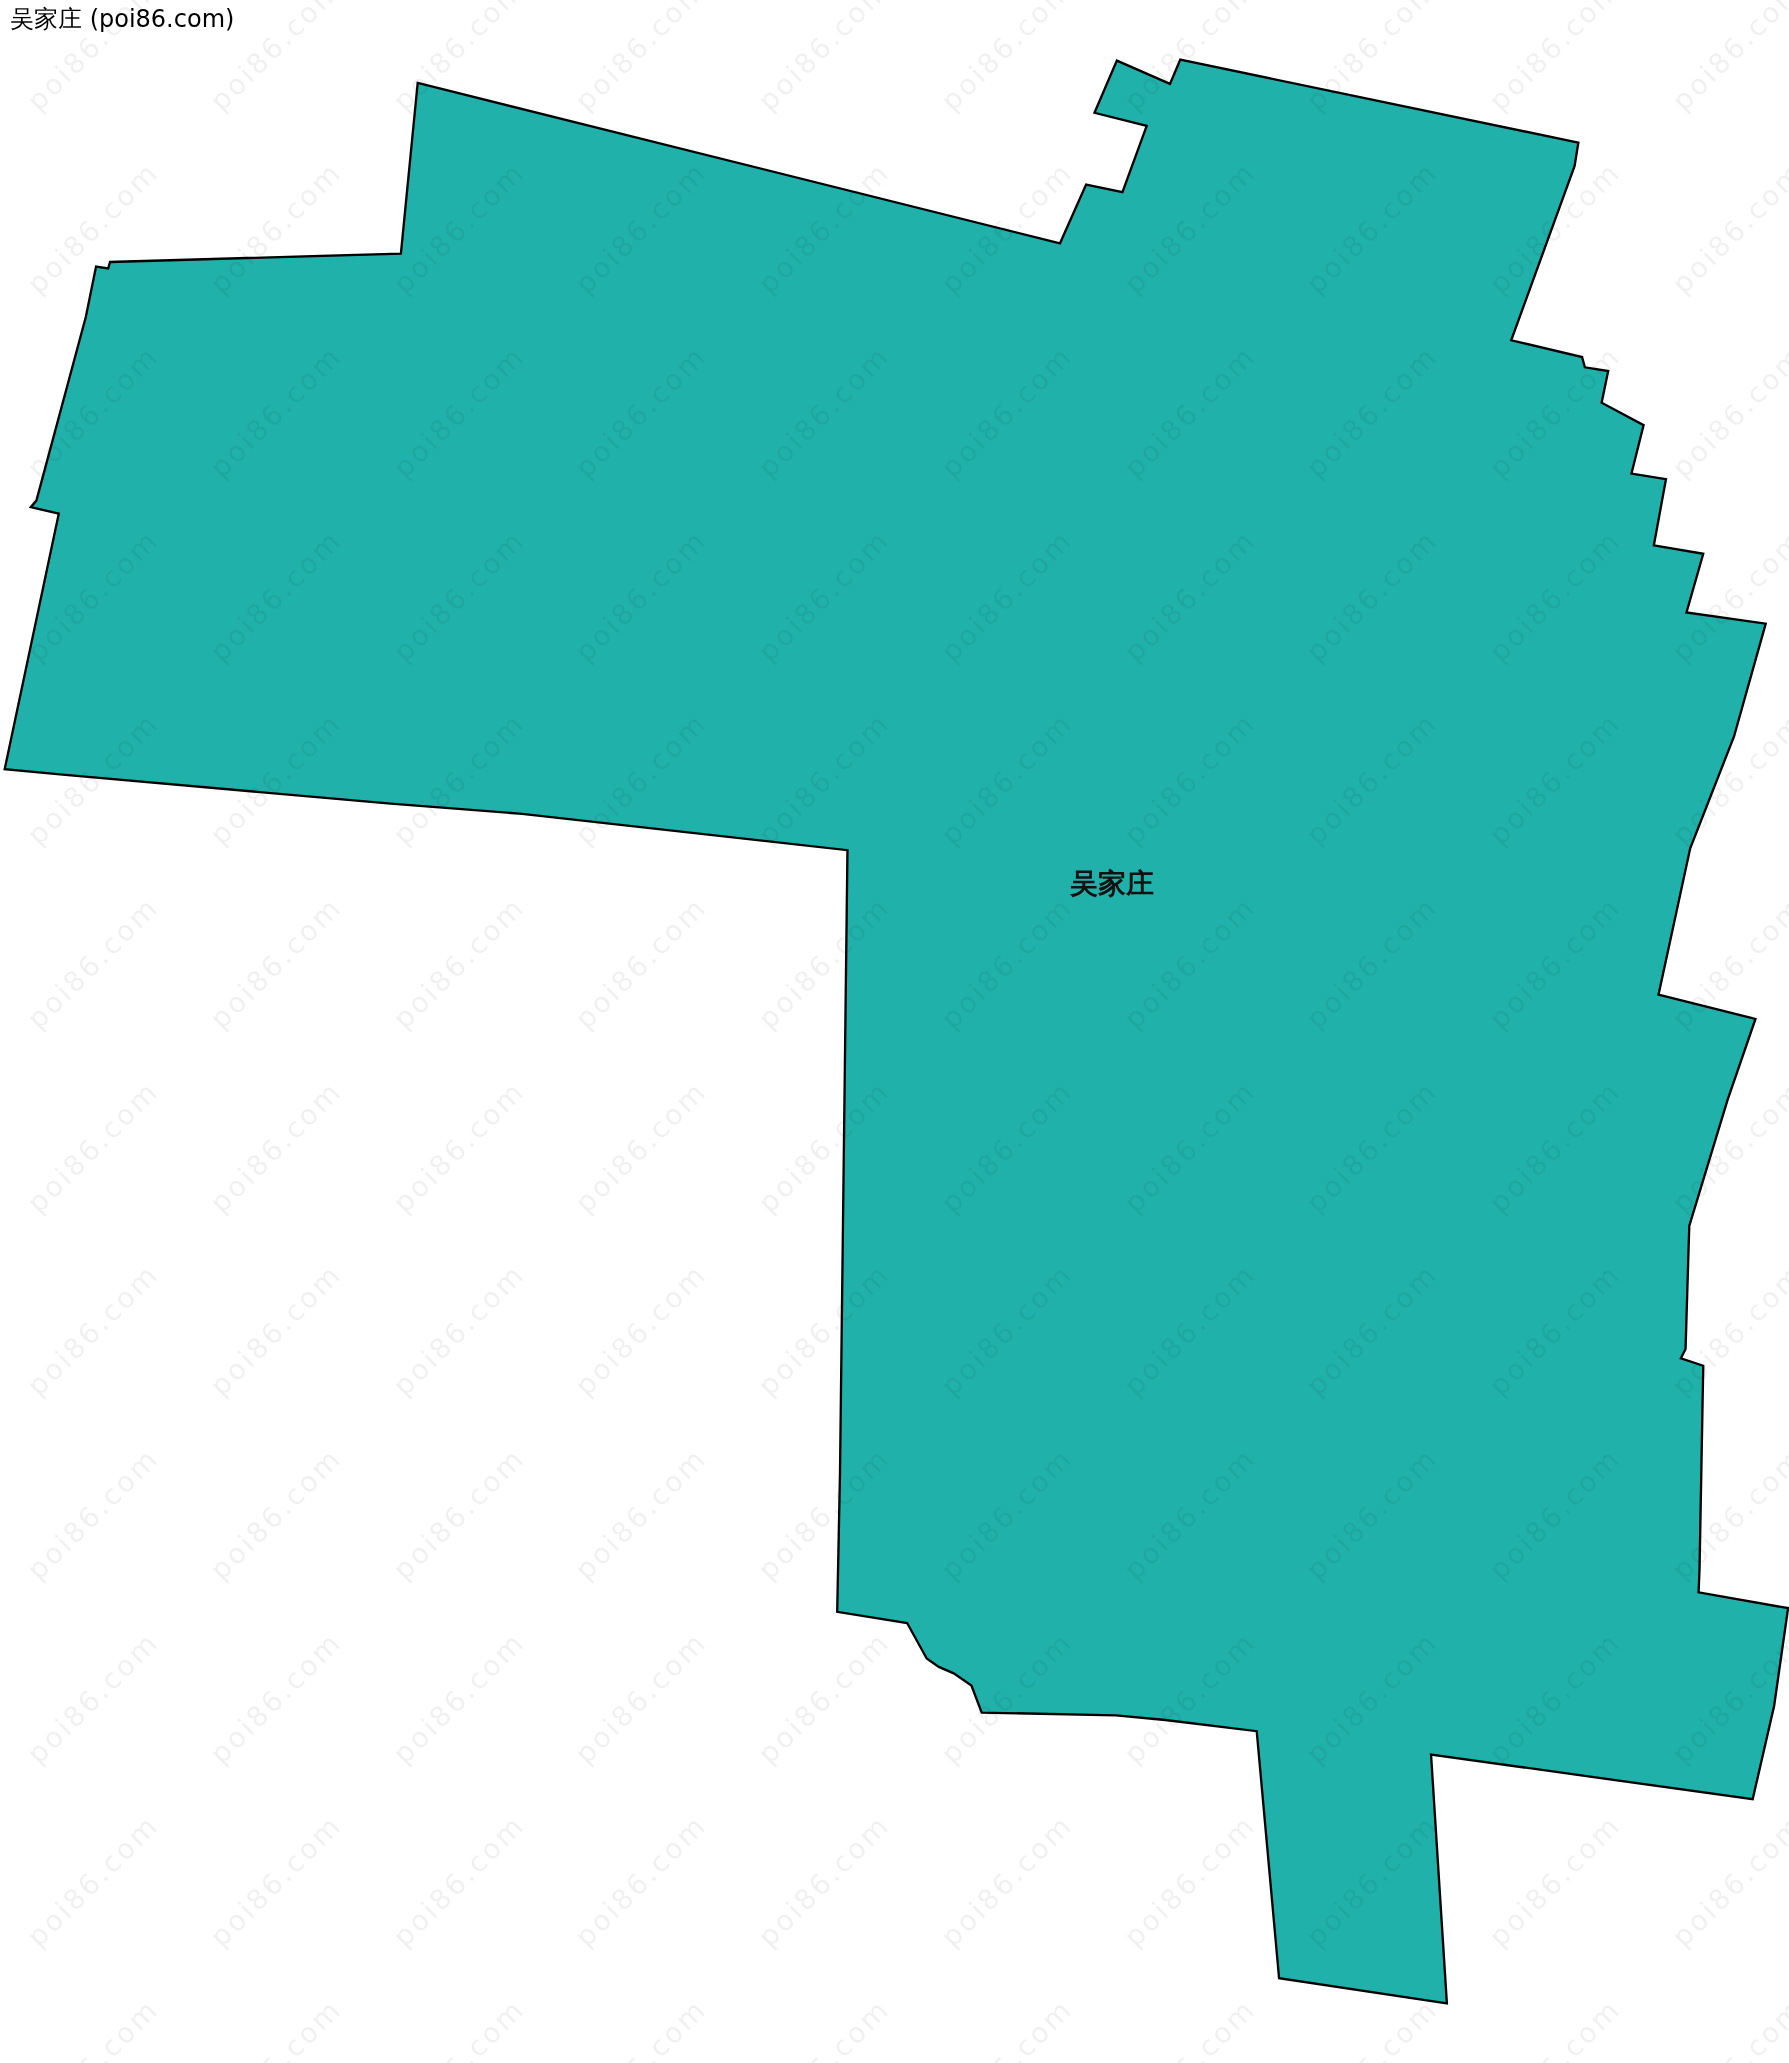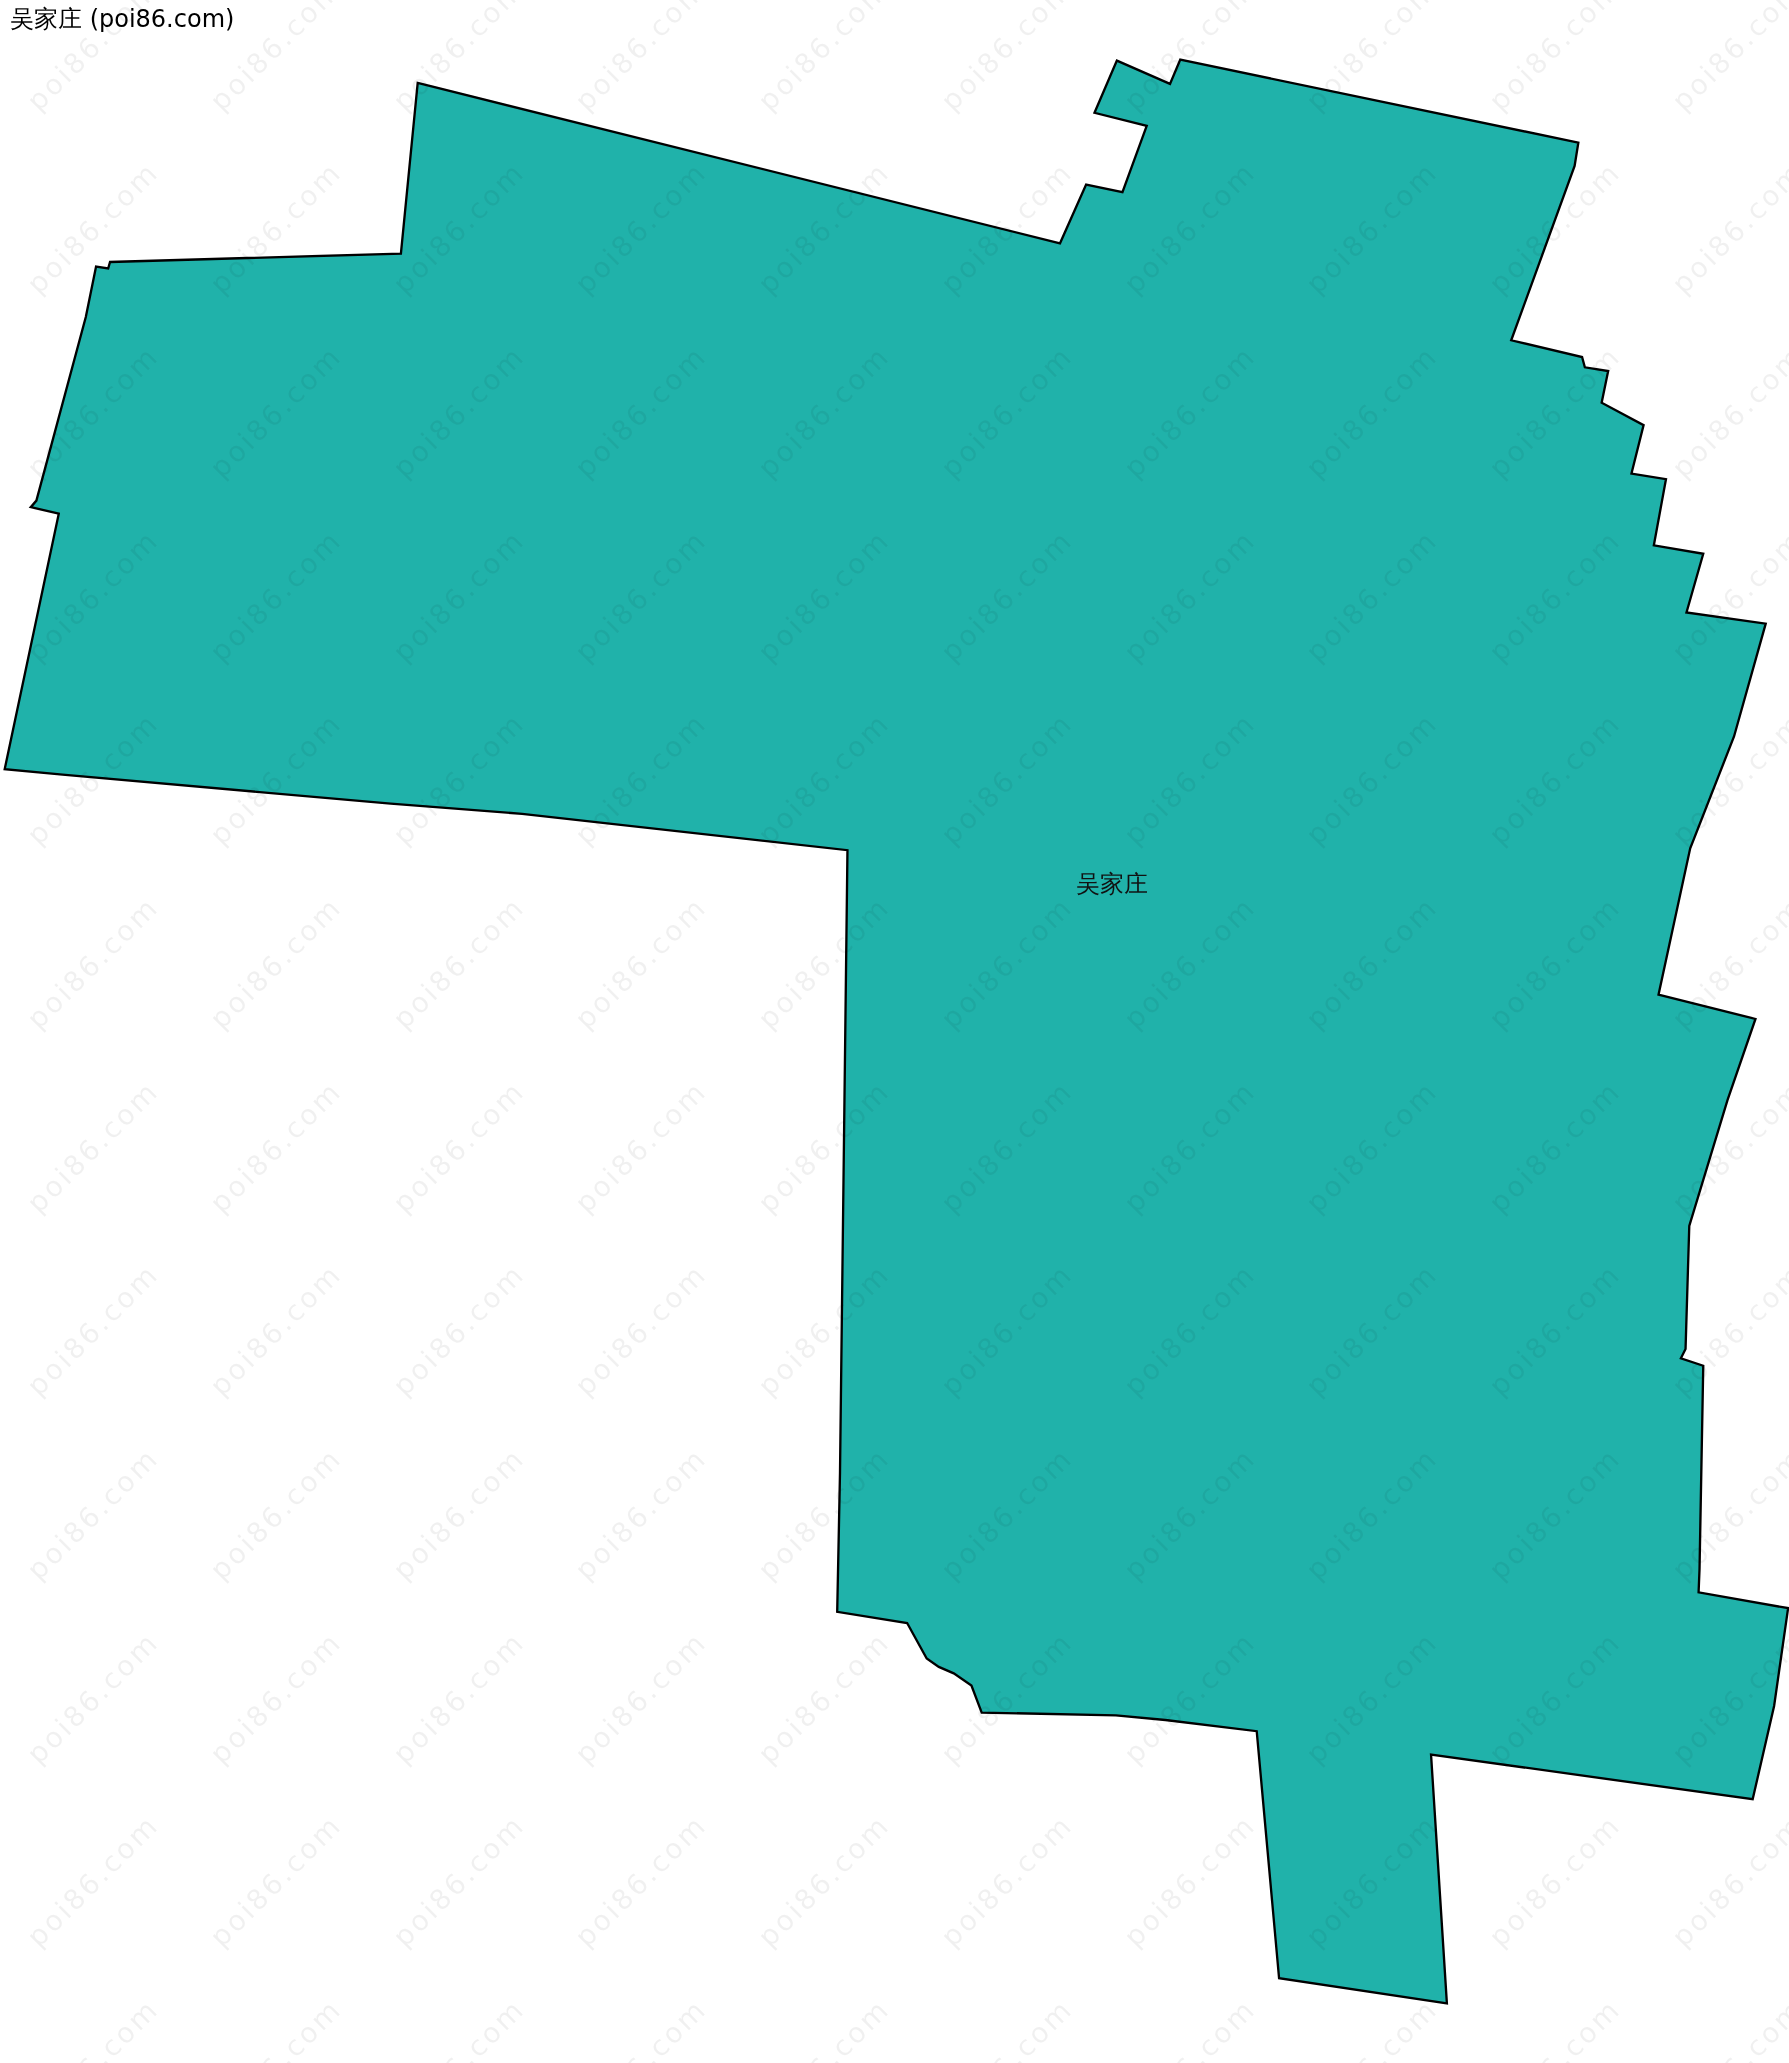--- a/index.html
+++ b/index.html
@@ -45,23 +45,23 @@
     left: 10px;
     top: 3.7px;
     font-size: 24px;
     line-height: 1.25;
     color: #000000;
     font-weight: 400;
   }
   .region-label {
     position: absolute;
     transform: translate(-50%, -50%);
-    font-size: 24px;
+    font-size: 28px;
     color: #111111;
-    font-weight: 400;
+    font-weight: 700;
     white-space: nowrap;
   }
 </style>
 </head>
 <body>
 
 <div class="canvas" style="width: 1790px; height: 2064px; background: rgb(255, 255, 255);">
 
   <svg class="boundary-svg" xmlns="http://www.w3.org/2000/svg" viewBox="0 0 1920 2214">
     <path id="region-path" fill="#20B2AA" stroke="#000000" stroke-linejoin="miter" d="M448,89 L1137,261 L1165,198 L1204,206 L1230,135 L1174,121 L1198,65 L1255,90 L1266,64 L1693,153 L1689,178 L1621,365 L1697,383 L1700,394 L1725,398 L1718,432 L1763,456 L1750,508 L1787,514 L1774,585 L1827,594 L1809,657 L1894,669 L1860,790 L1813,910 L1779,1067 L1883,1093 L1853,1180 L1812,1315 L1808,1447 L1803,1457 L1827,1465 L1823,1683 L1822,1708 L1918,1725 L1903,1830 L1880,1930 L1535,1882 L1552,2149 L1372,2122 L1348,1857 L1250,1845 L1197,1840 L1053,1837 L1042,1808 L1023,1795 L1007,1788 L994,1779 L973,1741 L898,1729 L901,1580 L909,912 L560,873 L419,862 L67,831 L5,825 L63,551 L33,544 L39,537 L92,340 L103,286 L116,288 L118,281 L430,272 Z" stroke-width="2.5"></path>

